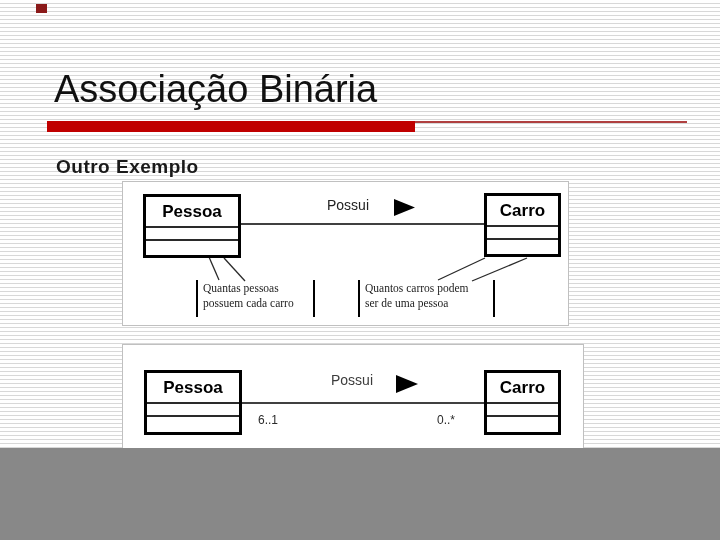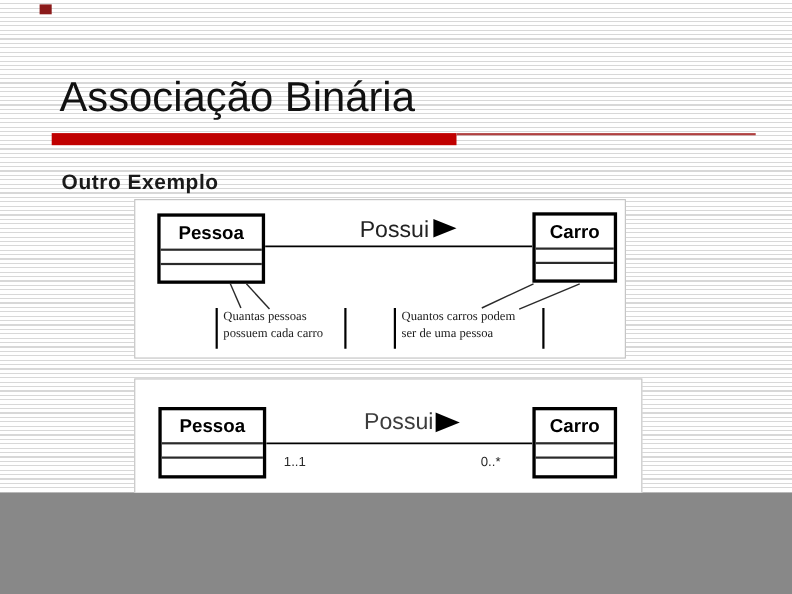--- a/index.html
+++ b/index.html
@@ -30,21 +30,21 @@
   .uml-class .cname{
     flex:0 0 29px;display:flex;align-items:center;justify-content:center;
     font-weight:bold;font-size:17px;color:#000;
   }
   .uml-class .cattrs{flex:0 0 11px;border-top:2px solid #2a2a2a;}
   .uml-class .cops{flex:1 1 auto;border-top:2px solid #2a2a2a;}
   .p1-left{left:20px;top:12px;width:98px;height:64px;}
   .p1-right{left:361px;top:11px;width:77px;height:64px;}
   .p2-left{left:21px;top:25px;width:98px;height:65px;}
   .p2-right{left:361px;top:25px;width:77px;height:65px;}
-  .assoc-label{position:absolute;font-size:21px;color:#222;white-space:nowrap;}
+  .assoc-label{position:absolute;font-size:14px;color:#222;white-space:nowrap;}
   .p1-assoc{left:204px;top:15px;}
   .p2-assoc{left:208px;top:27px;color:#3c3c3c;}
   .note{
     position:absolute;font-family:"Liberation Serif", serif;font-size:11.5px;line-height:15px;
     color:#1c1c1c;white-space:nowrap;
   }
   .p1-note-left{left:80px;top:99px;}
   .p1-note-right{left:242px;top:99px;}
   .mult{position:absolute;font-size:12px;color:#2a2a2a;white-space:nowrap;}
   .p2-mult-left{left:135px;top:68px;}
@@ -117,20 +117,20 @@
     </div>
 
     <div class="uml-class p2-right">
       <div class="cname">Carro</div>
       <div class="cattrs"></div>
       <div class="cops"></div>
     </div>
 
     <div class="assoc-label p2-assoc">Possui</div>
 
-    <div class="mult p2-mult-left">1..1</div>
+    <div class="mult p2-mult-left">6..1</div>
     <div class="mult p2-mult-right">0..*</div>
   </div>
 
   <div class="footer-line" style="background-color: rgb(92, 48, 48);"></div>
   <div class="footer-line-shadow"></div>
 
 </div>
 
 </body></html>

